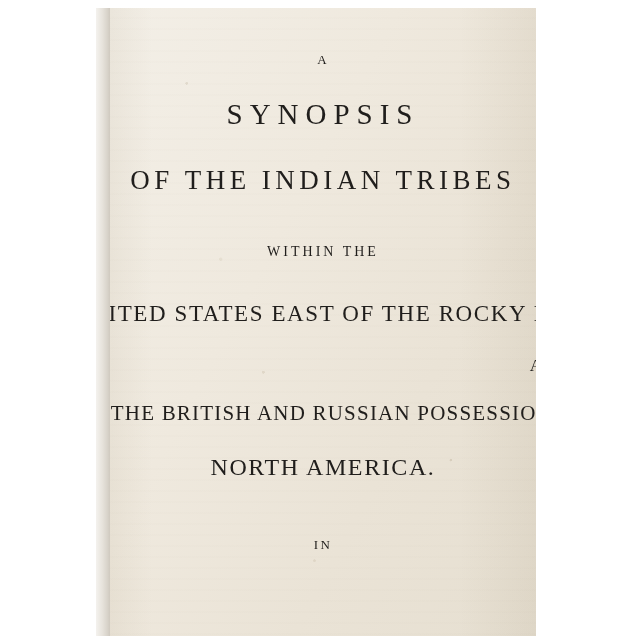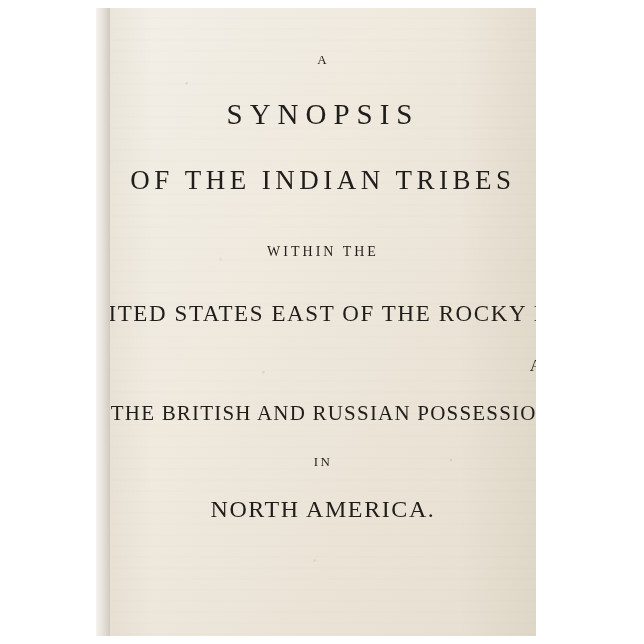--- a/index.html
+++ b/index.html
@@ -153,18 +153,18 @@
   <div class="card">
 
     <div class="title-block">
       <span class="ln l-a">A</span>
       <span class="ln l-synopsis">SYNOPSIS</span>
       <span class="ln l-indian">OF THE INDIAN TRIBES</span>
       <span class="ln l-within">WITHIN THE</span>
       <span class="ln l-states">UNITED STATES EAST OF THE ROCKY MOUNTAINS,</span>
       <span class="ln l-and">AND</span>
       <span class="ln l-british">IN THE BRITISH AND RUSSIAN POSSESSIONS</span>
+      <span class="ln l-north">NORTH AMERICA.</span>
       <span class="ln l-in">IN</span>
-      <span class="ln l-north">NORTH AMERICA.</span>
     </div>
 
   </div>
 </div>
 
 </body></html>

